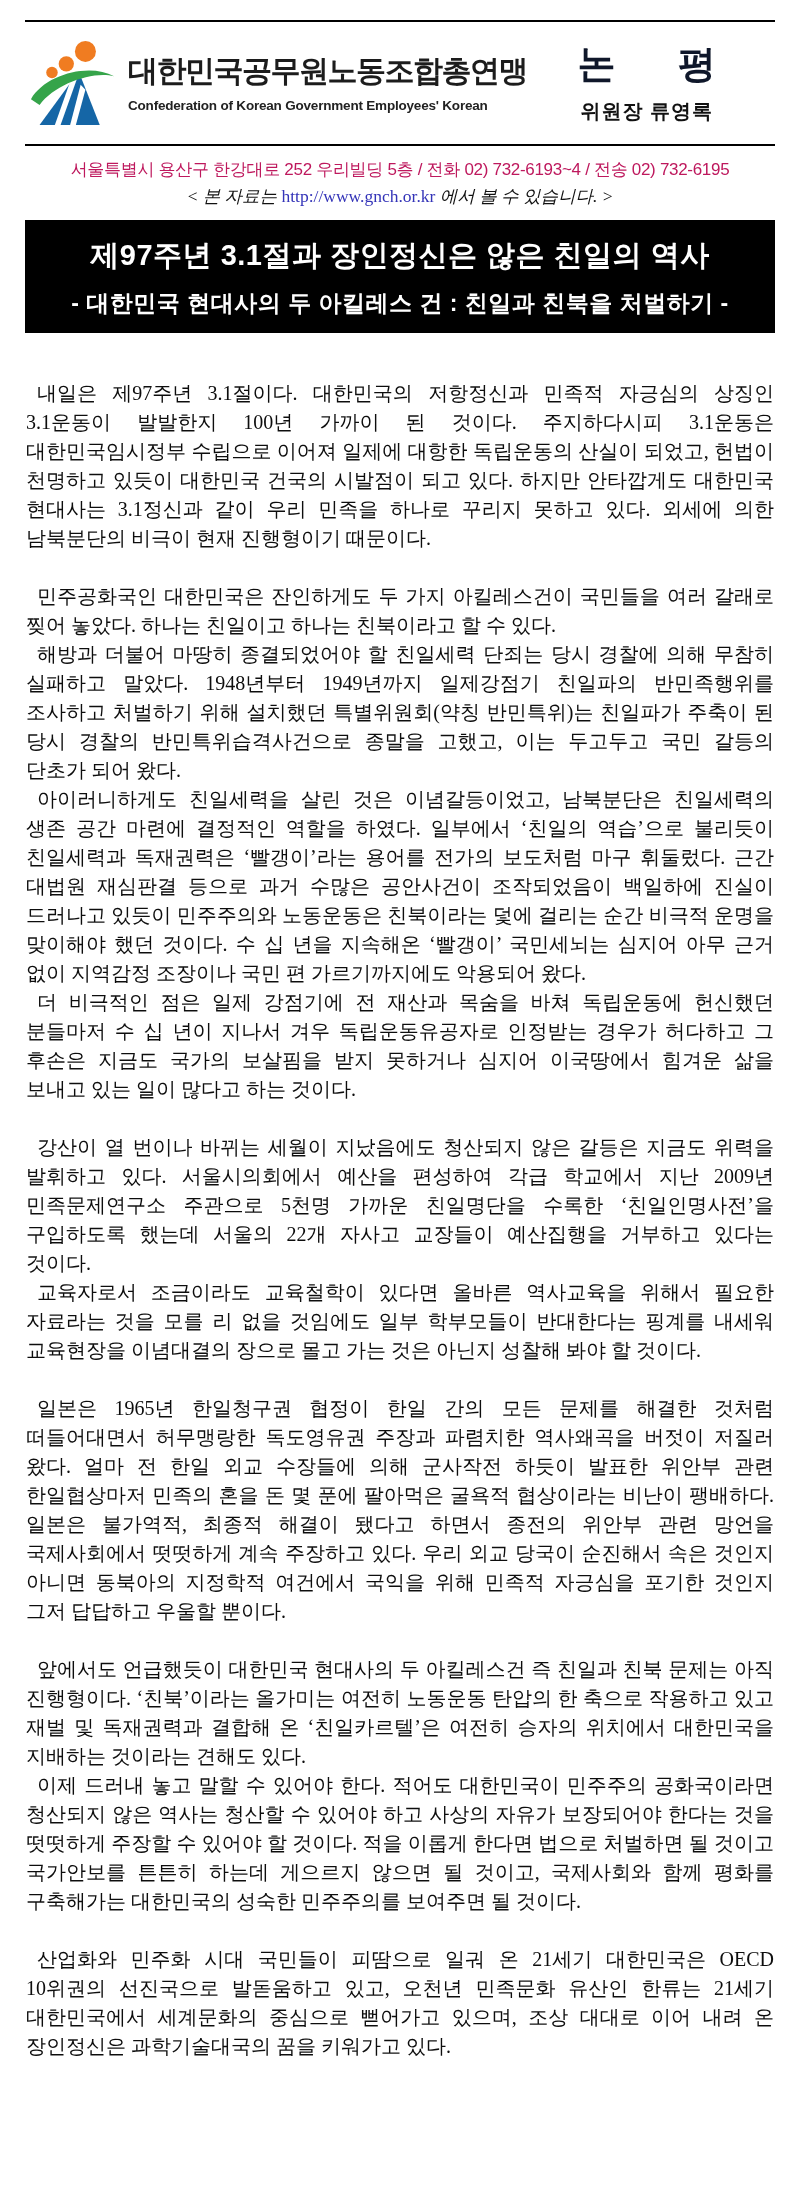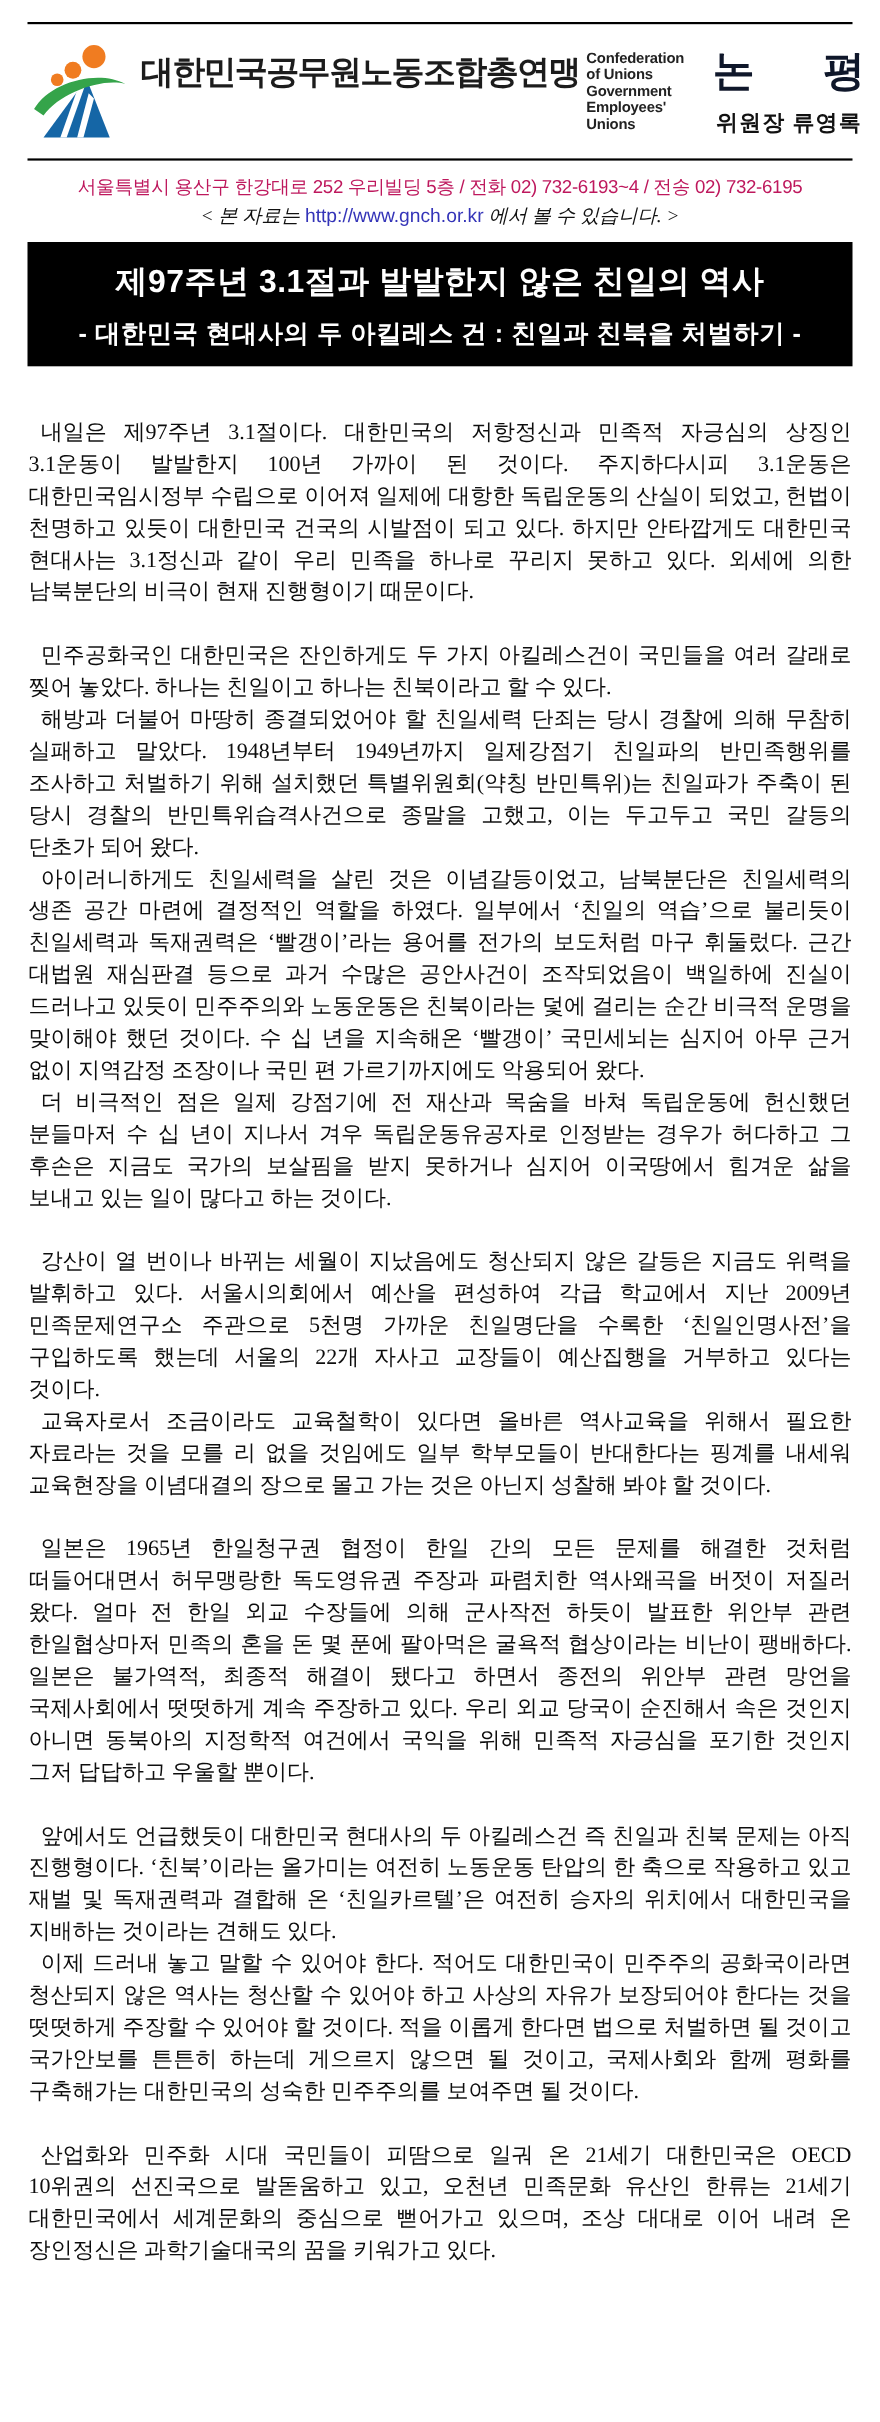--- a/index.html
+++ b/index.html
@@ -11,21 +11,21 @@
     font-family: "Liberation Serif", "DejaVu Serif", serif;
     color: #111;
   }
   .page { padding: 20px 25px 40px 25px; }
 
   
   .rule { border: none; border-top: 2px solid #000; height: 0; }
   .header-band { display: flex; align-items: center; justify-content: space-between; padding: 14px 5px 16px 5px; }
   .brand { display: flex; align-items: center; gap: 12px; }
   .logo { width: 86px; height: 92px; flex: 0 0 auto; }
-  .brand-text { display: flex; flex-direction: row; gap: 6px; }
+  .brand-text { display: flex; flex-direction: column; gap: 6px; }
   .org-ko {
     font-family: "Liberation Sans", "DejaVu Sans", sans-serif;
     font-weight: 700; font-size: 30px; letter-spacing: -1.5px; color: #1c1c1c; white-space: nowrap;
   }
   .org-en {
     font-family: "Liberation Sans", "DejaVu Sans", sans-serif;
     font-size: 13.5px; font-weight: 600; color: #222; letter-spacing: -0.2px;
   }
   .doc-meta { text-align: center; padding-right: 28px; }
   .doc-type {
@@ -38,21 +38,21 @@
     font-weight: 700; font-size: 20px; color: #111; margin-top: 8px; letter-spacing: 1px;
   }
 
   
   .contact { text-align: center; margin-top: 12px; }
   .address {
     font-family: "Liberation Sans", "DejaVu Sans", sans-serif;
     font-size: 17px; color: #be185d; letter-spacing: -0.3px;
   }
   .notice { font-size: 17.5px; font-style: italic; margin-top: 3px; color: #111; }
-  .notice .url { font-style: normal; font-family: Liberation Sans, sans-serif; text-decoration: none; }
+  .notice .url { font-style: normal; font-family: Liberation Serif, serif; text-decoration: none; }
 
   
   .title-box {
     background: #000; color: #fff; text-align: center;
     margin-top: 12px; padding: 16px 10px 14px 10px;
   }
   .title-main {
     font-family: "Liberation Sans", "DejaVu Sans", sans-serif;
     font-weight: 700; font-size: 29px; letter-spacing: 0.5px;
   }
@@ -85,40 +85,40 @@
         <polygon points="42,93 48,93 58,56 53,51" fill="#ffffff"></polygon>
 
         <path d="M1,66 C16,40 62,28 88,42 C66,36 26,50 10,72 Z" fill="#35a44a"></path>
 
         <circle cx="23" cy="38" r="6" fill="#f07c21"></circle>
         <circle cx="38" cy="29" r="8" fill="#f07c21"></circle>
         <circle cx="58" cy="16" r="11" fill="#f07c21"></circle>
       </svg>
       <div class="brand-text">
         <div class="org-ko">대한민국공무원노동조합총연맹</div>
-        <div class="org-en">Confederation of Unions Government Employees' Unions</div>
+        <div class="org-en">Confederation of Korean Government Employees' Korean</div>
       </div>
     </div>
     <div class="doc-meta">
       <div class="doc-type">논 평</div>
       <div class="chairman">위원장 류영록</div>
     </div>
   </div>
 
   <hr class="rule">
 
   <div class="contact">
     <div class="address">서울특별시 용산구 한강대로 252 우리빌딩 5층 / 전화 02) 732-6193~4 / 전송 02) 732-6195</div>
     <div class="notice">
       <span>&lt; 본 자료는 </span><span class="url" style="color:#3434b8">http://www.gnch.or.kr</span><span> 에서 볼 수 있습니다. &gt;</span>
     </div>
   </div>
 
   <div class="title-box">
-    <div class="title-main">제97주년 3.1절과 발발한지 않은 친일의 역사</div>
+    <div class="title-main">제97주년 3.1절과 장인정신은 않은 친일의 역사</div>
     <div class="title-sub">- 대한민국 현대사의 두 아킬레스 건 : 친일과 친북을 처벌하기 -</div>
   </div>
 
   <div class="body-text">
     <p>내일은 제97주년 3.1절이다. 대한민국의 저항정신과 민족적 자긍심의 상징인 3.1운동이 발발한지 100년 가까이 된 것이다. 주지하다시피 3.1운동은 대한민국임시정부 수립으로 이어져 일제에 대항한 독립운동의 산실이 되었고, 헌법이 천명하고 있듯이 대한민국 건국의 시발점이 되고 있다. 하지만 안타깝게도 대한민국 현대사는 3.1정신과 같이 우리 민족을 하나로 꾸리지 못하고 있다. 외세에 의한 남북분단의 비극이 현재 진행형이기 때문이다.</p>
     <p class="gap">민주공화국인 대한민국은 잔인하게도 두 가지 아킬레스건이 국민들을 여러 갈래로 찢어 놓았다. 하나는 친일이고 하나는 친북이라고 할 수 있다.</p>
     <p>해방과 더불어 마땅히 종결되었어야 할 친일세력 단죄는 당시 경찰에 의해 무참히 실패하고 말았다. 1948년부터 1949년까지 일제강점기 친일파의 반민족행위를 조사하고 처벌하기 위해 설치했던 특별위원회(약칭 반민특위)는 친일파가 주축이 된 당시 경찰의 반민특위습격사건으로 종말을 고했고, 이는 두고두고 국민 갈등의 단초가 되어 왔다.</p>
     <p>아이러니하게도 친일세력을 살린 것은 이념갈등이었고, 남북분단은 친일세력의 생존 공간 마련에 결정적인 역할을 하였다. 일부에서 ‘친일의 역습’으로 불리듯이 친일세력과 독재권력은 ‘빨갱이’라는 용어를 전가의 보도처럼 마구 휘둘렀다. 근간 대법원 재심판결 등으로 과거 수많은 공안사건이 조작되었음이 백일하에 진실이 드러나고 있듯이 민주주의와 노동운동은 친북이라는 덫에 걸리는 순간 비극적 운명을 맞이해야 했던 것이다. 수 십 년을 지속해온 ‘빨갱이’ 국민세뇌는 심지어 아무 근거 없이 지역감정 조장이나 국민 편 가르기까지에도 악용되어 왔다.</p>
     <p>더 비극적인 점은 일제 강점기에 전 재산과 목숨을 바쳐 독립운동에 헌신했던 분들마저 수 십 년이 지나서 겨우 독립운동유공자로 인정받는 경우가 허다하고 그 후손은 지금도 국가의 보살핌을 받지 못하거나 심지어 이국땅에서 힘겨운 삶을 보내고 있는 일이 많다고 하는 것이다.</p>
     <p class="gap">강산이 열 번이나 바뀌는 세월이 지났음에도 청산되지 않은 갈등은 지금도 위력을 발휘하고 있다. 서울시의회에서 예산을 편성하여 각급 학교에서 지난 2009년 민족문제연구소 주관으로 5천명 가까운 친일명단을 수록한 ‘친일인명사전’을 구입하도록 했는데 서울의 22개 자사고 교장들이 예산집행을 거부하고 있다는 것이다.</p>

